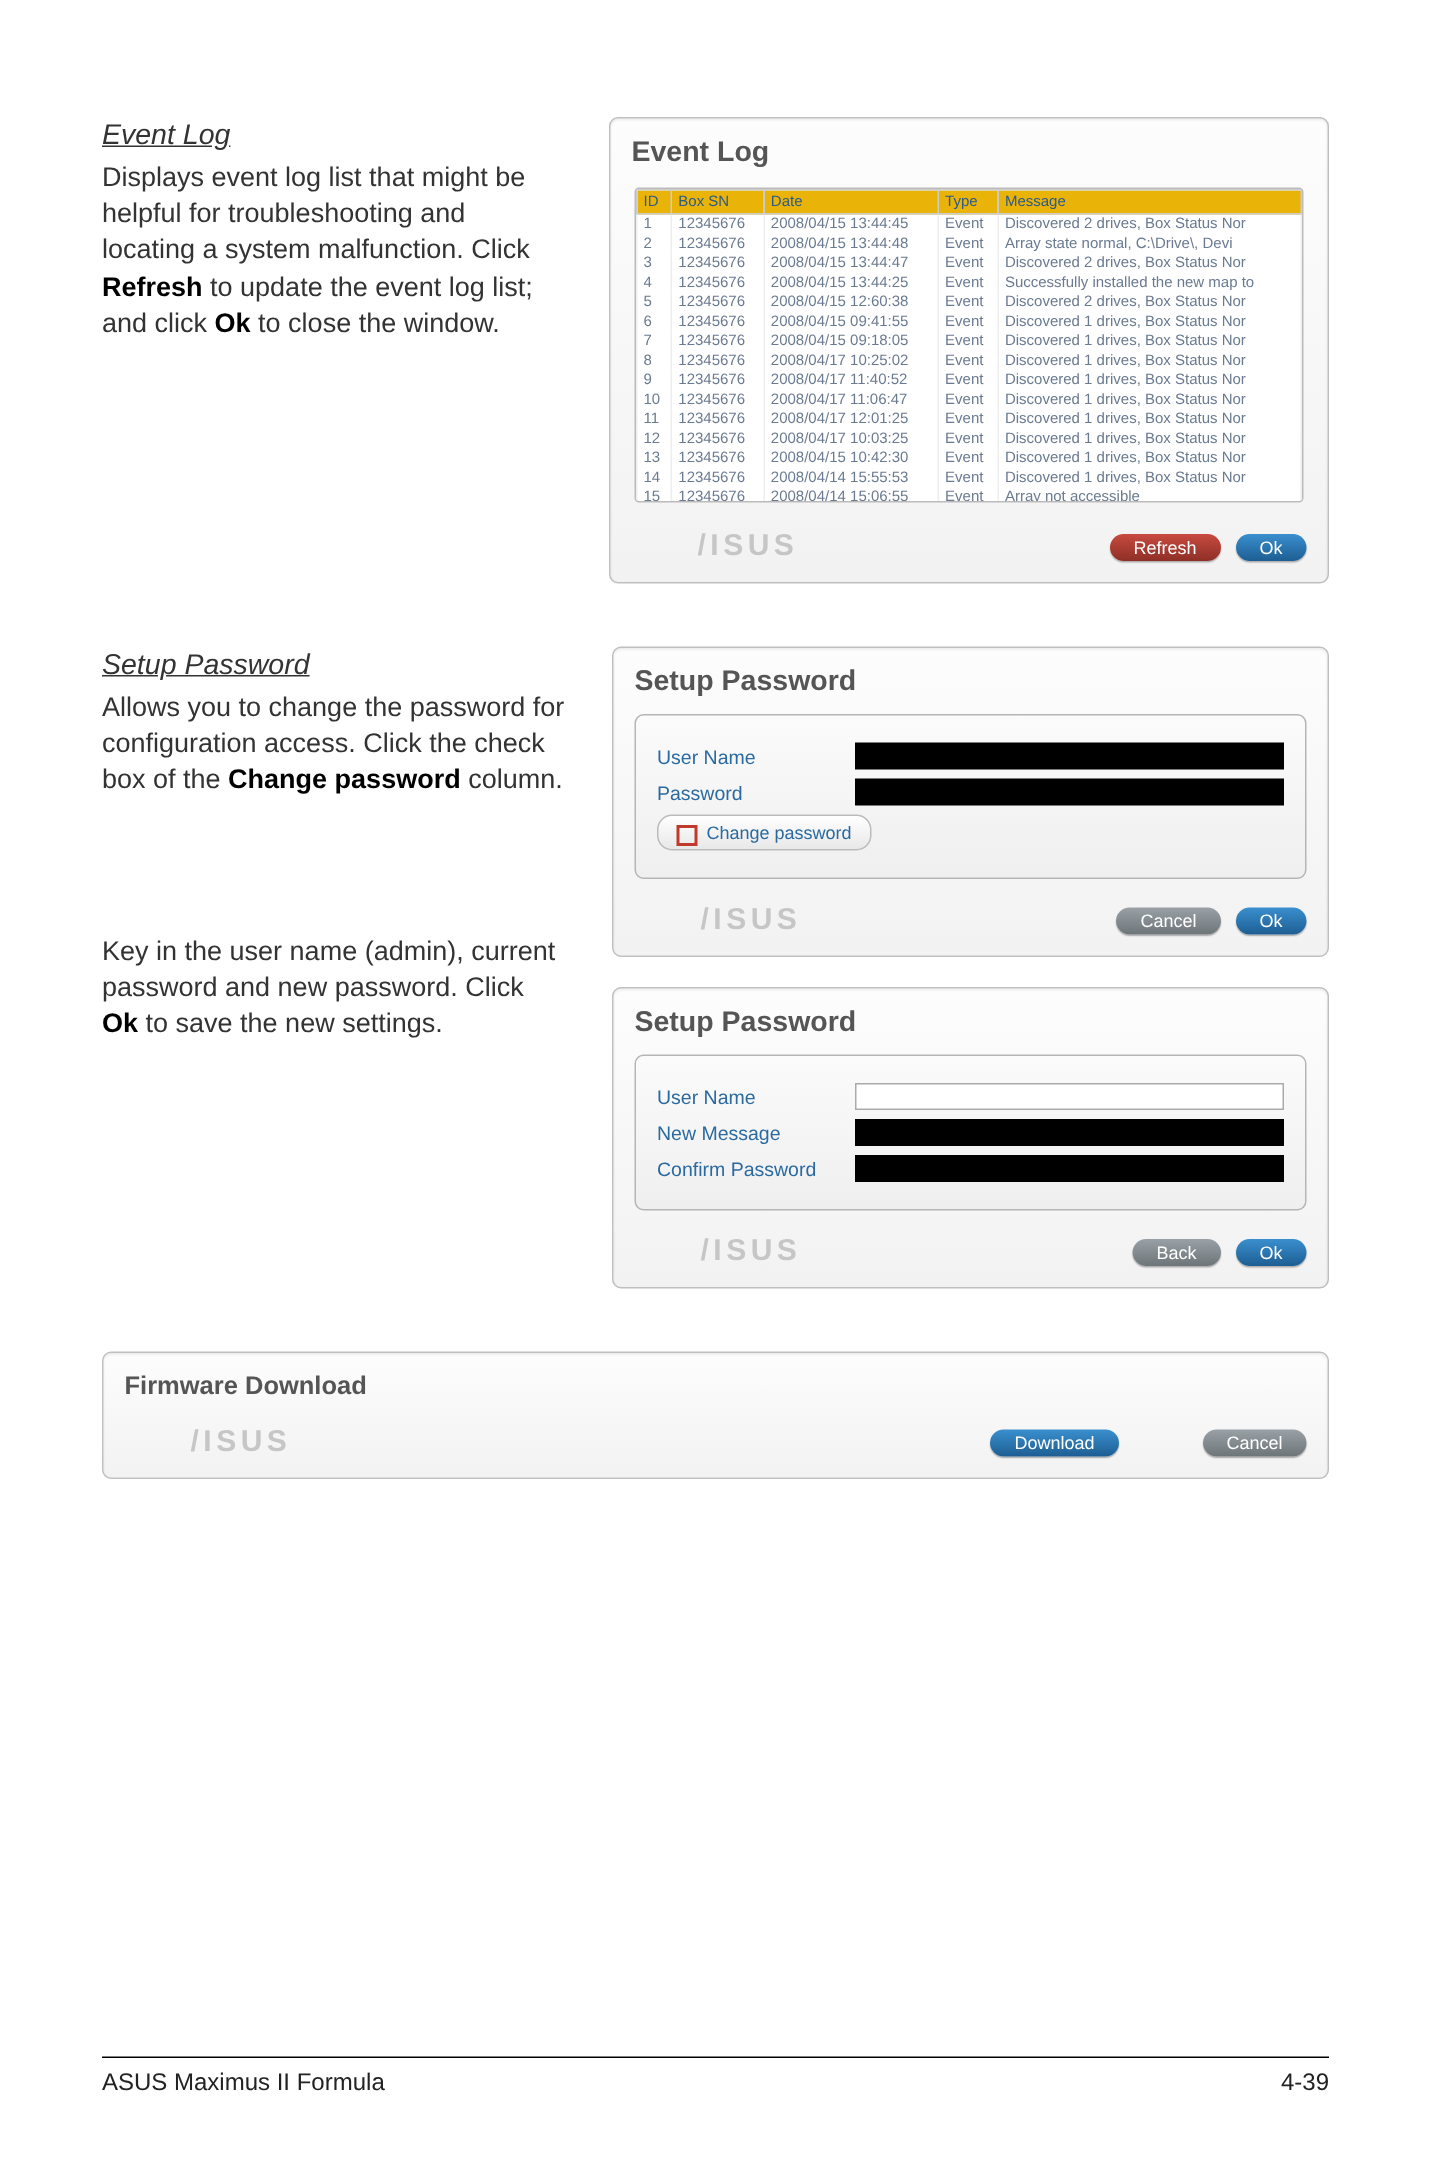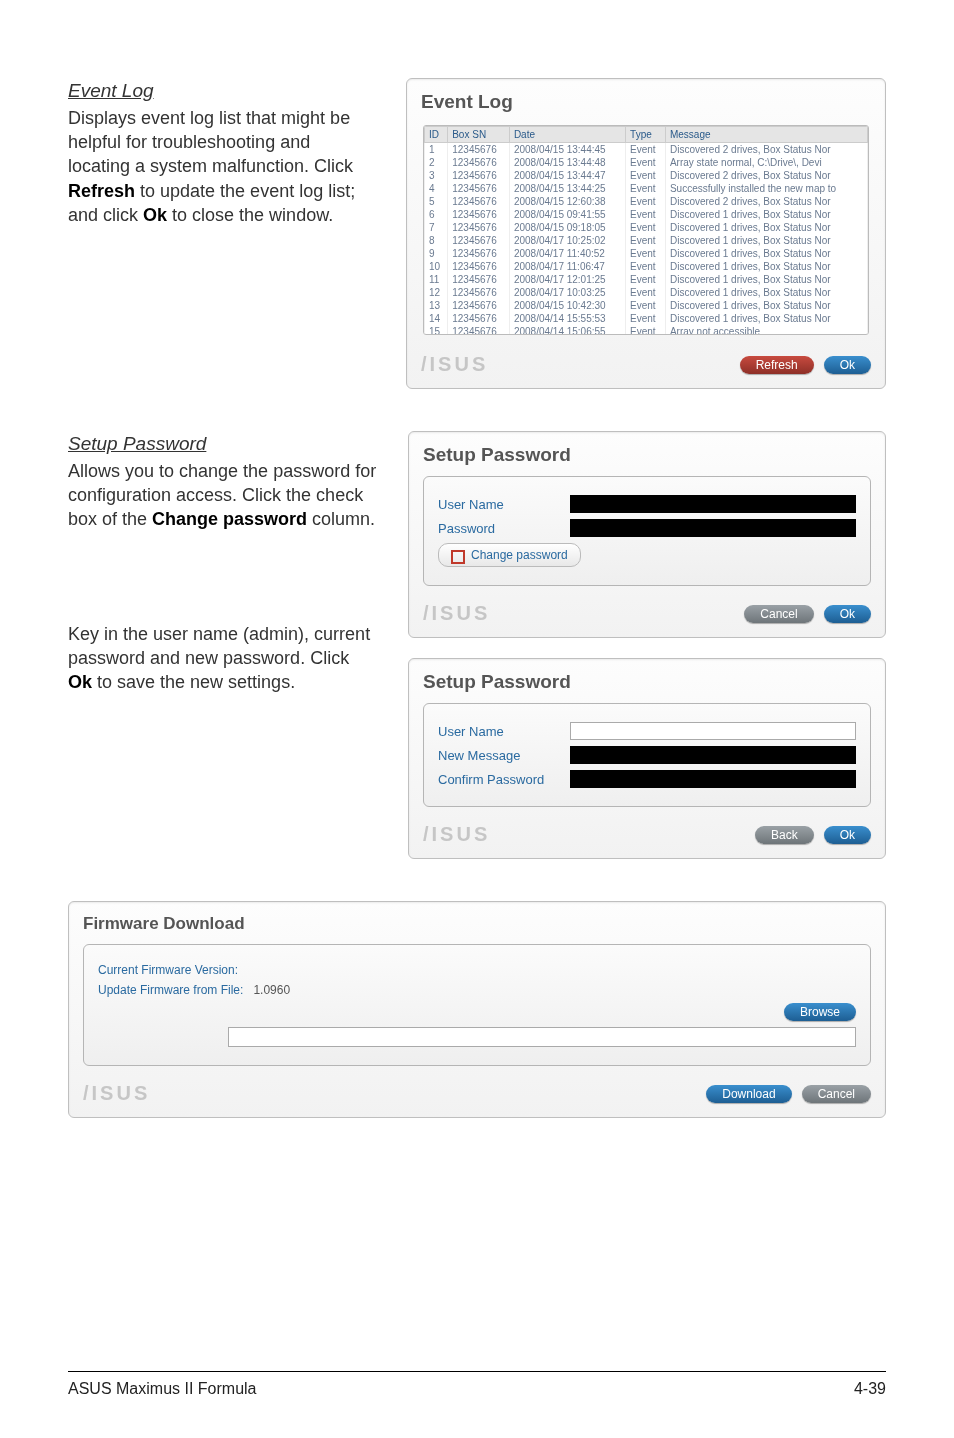--- a/index.html
+++ b/index.html
@@ -11,29 +11,29 @@
   .img-col { flex: 1; display:flex; flex-direction:column; gap:20px; }
   .panel { border: 1px solid #bfbfbf; border-radius: 6px; background: linear-gradient(#fdfdfd,#f2f2f2); padding: 12px 14px 12px 14px; box-shadow: 0 1px 2px rgba(0,0,0,0.08) inset; }
   .panel-title { font-size: 19px; color: #555; font-weight: bold; margin-bottom: 10px; }
   .inner-box { border:1px solid #b5b5b5; border-radius:6px; background:linear-gradient(#fbfbfb,#efefef); padding:12px 14px; margin-bottom:10px; }
   .row { display:flex; align-items:center; gap:12px; margin:6px 0; }
   .lbl { color:#2a6aa0; font-size:13px; width:120px; }
   .blackbar { flex:1; height:18px; background:#000; }
   .whitefield { flex:1; height:18px; background:#fff; border:1px solid #aaa; }
   .pill-row { display:flex; justify-content:flex-end; gap:10px; align-items:center; padding-top:6px; }
   .pill { border-radius:10px; padding:2px 16px; font-size:12px; color:#fff; box-shadow:0 1px 1px rgba(0,0,0,.3); }
-  .pill-grey { background:linear-gradient(#9aa1a6,#6e7579); }
+  .pill-grey { background:linear-gradient(#9aa1a6,#6e7579);margin-left:46px; }
   .pill-blue { background:linear-gradient(#3a8fce,#1d5e93); }
   .pill-red  { background:linear-gradient(#c84a3f,#8e2f27); }
-  .brand { font-size:20px; letter-spacing:3px; color:#c6c6c6; font-weight:bold; }
+  .brand { font-size:20px; letter-spacing:3px; color:#c6c6c6; font-weight:bold;margin-left:44px; }
   .checkbox-shape { width:14px; height:14px; border:2px solid #c0392b; display:inline-block; margin-right:6px; position:relative; top:2px; }
 
   
   .el-table { width:100%; border:1px solid #bbb; border-collapse:collapse; font-size:10px; }
-  .el-table th { background:#e5e5e5; color:#4a6; font-weight:normal; color:#3a6a9a; padding:2px 4px; text-align:left; border:1px solid #ccc; }
+  .el-table th { background:#eab308; color:#4a6; font-weight:normal; color:#3a6a9a; padding:2px 4px; text-align:left; border:1px solid #ccc; }
   .el-table th { color:#2a5a8a; }
   .el-table td { padding:1px 4px; color:#6a7a90; border-left:1px solid #eee; border-right:1px solid #eee; white-space:nowrap; overflow:hidden; }
   .el-scroll { max-height:210px; overflow:hidden; border:1px solid #bbb; border-radius:3px; background:#fff; }
   .el-scroll table { border:none; }
   .el-wrap { padding:2px; }
 
   
   .fw-row { display:flex; align-items:center; gap:10px; font-size:12px; color:#2a6aa0; margin:6px 0; }
   .fw-input { flex:1; height:20px; background:#fff; border:1px solid #aaa; }
 
@@ -253,36 +253,20 @@
           </div>
         </div>
       </div>
     </div>
   </div>
 
   <div class="section sec3">
     <div class="img-col">
       <div class="panel">
         <div class="panel-title" style="font-size:17px;">Firmware Download</div>
-        <div class="inner-box">
-          <div class="fw-row">
-            <span>Current Firmware Version:</span>
-          </div>
-          <div class="fw-row">
-            <span>Update Firmware from File:</span>
-            <span style="color:#555;">1.0960</span>
-          </div>
-          <div class="fw-row" style="justify-content:flex-end;">
-            <span class="pill pill-blue">Browse</span>
-          </div>
-          <div class="fw-row">
-            <span style="width:120px;"></span>
-            <div class="fw-input"></div>
-          </div>
-        </div>
         <div class="pill-row" style="justify-content:space-between;">
           <span class="brand">/ISUS</span>
           <div style="display:flex; gap:10px;">
             <span class="pill pill-blue">Download</span>
             <span class="pill pill-grey">Cancel</span>
           </div>
         </div>
       </div>
     </div>
   </div>

